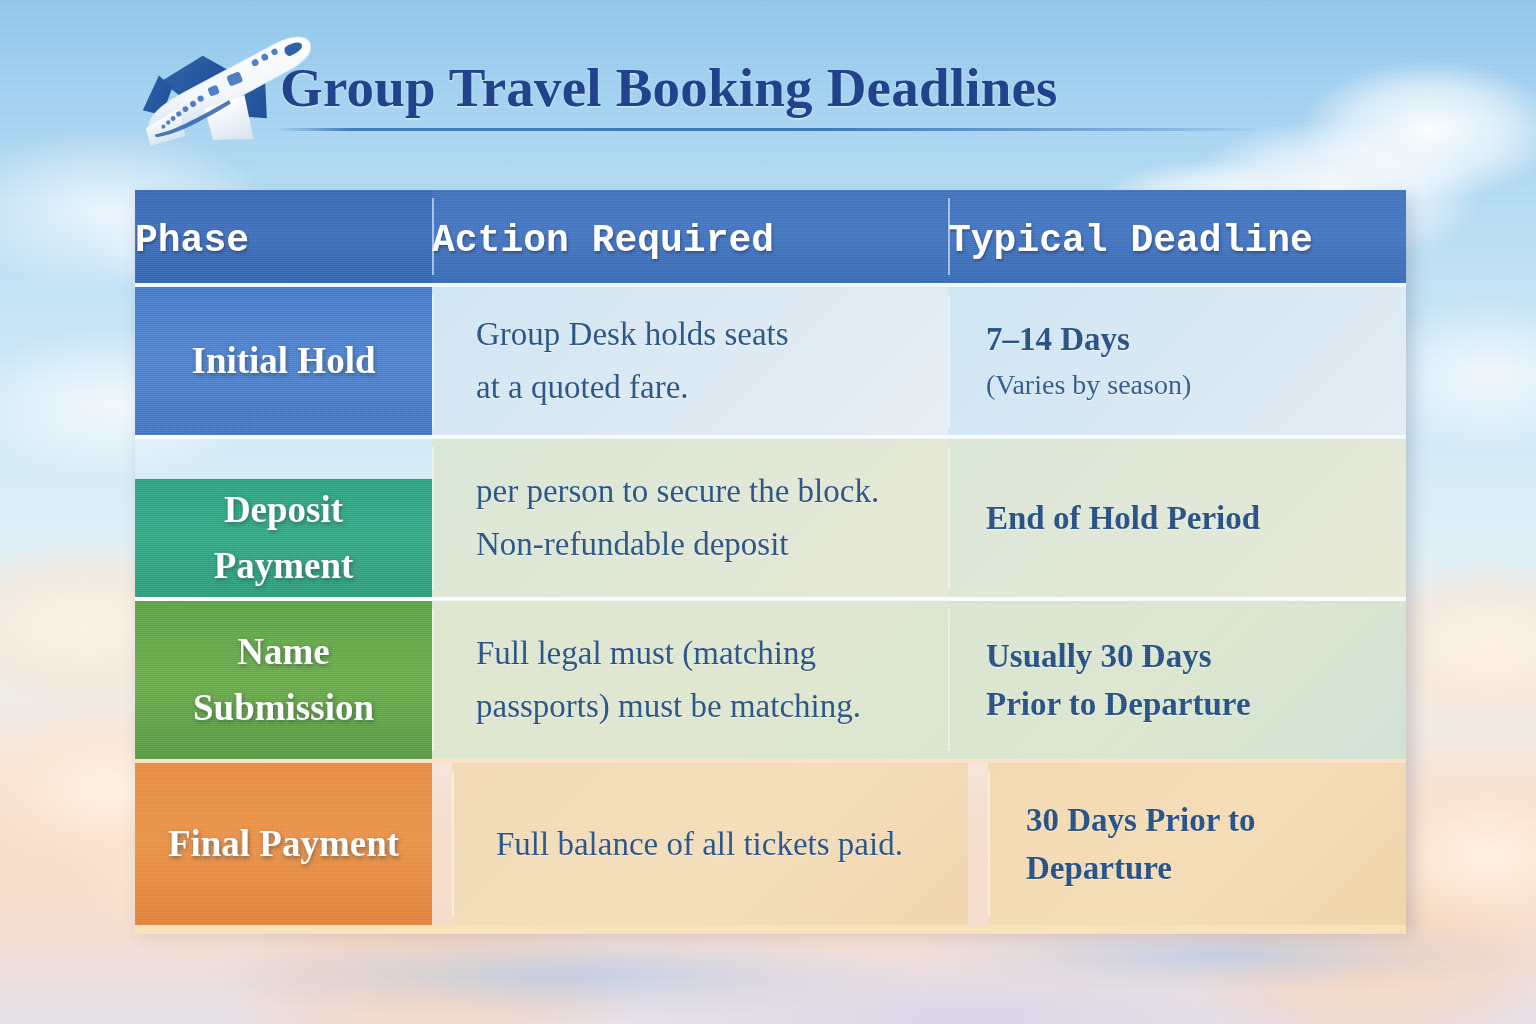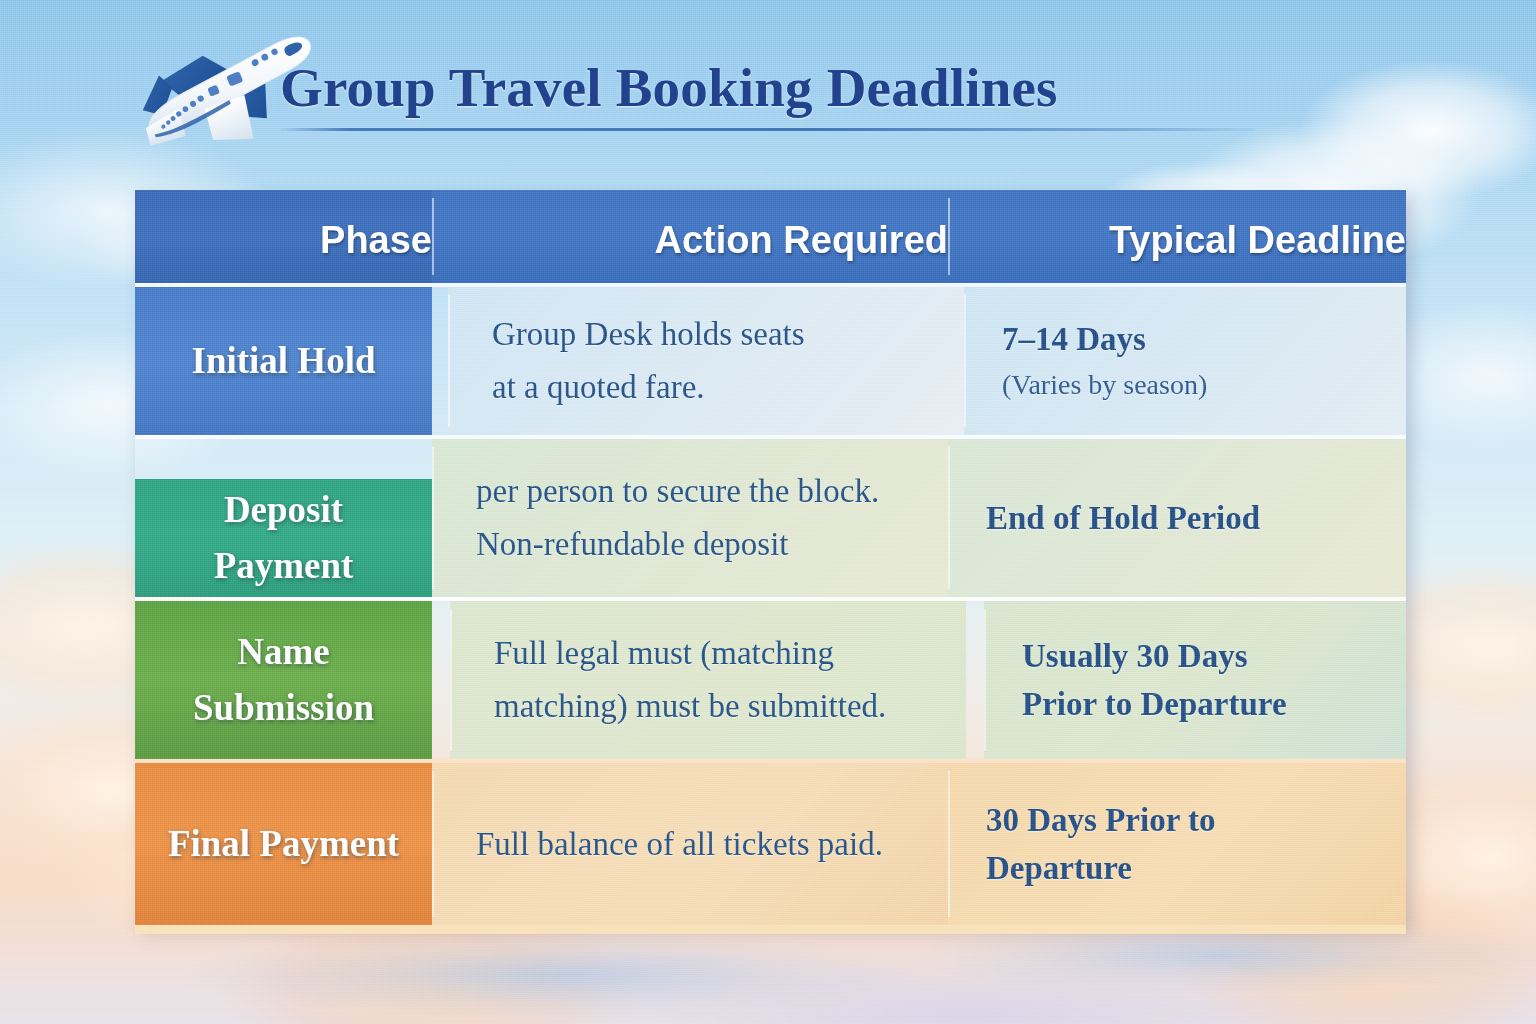--- a/index.html
+++ b/index.html
@@ -136,27 +136,27 @@
   #head-row { height: 93px; }
   #head-row .cell-phase,
   #head-row .cell-action,
   #head-row .cell-dead {
     background: linear-gradient(to bottom, #3c6fbd 0%, #3f74c3 45%, #3369b8 100%);
     display: flex;
     align-items: center;
   }
   #head-row .cell-phase { background: linear-gradient(to bottom, #3667b5 0%, #3a6dbb 50%, #2f62ad 100%); }
   #head-row .hd {
-    font-family: Liberation Sans, sans-serif;
+    font-family: Liberation Mono, monospace;
     font-weight: bold;
     font-size: 38px;
     color: #ffffff;
     text-shadow: 1px 2px 3px rgba(20,40,80,0.55);
     width: 100%;
-    text-align: right;
+    text-align: left;
     margin-top: 8px;
   }
 
   
   .body-row { min-height: 145px; }
   .phase-label {
     font-family: "Liberation Serif", serif;
     font-weight: bold;
     font-size: 37px;
     line-height: 56px;
@@ -199,21 +199,21 @@
     font-family: "Liberation Serif", serif;
     font-size: 28px;
     line-height: 44px;
     color: #28568c;
     padding: 0 22px 0 38px;
     text-shadow: 0 1px 1px rgba(255,255,255,0.5);
   }
 
   
   .r-blue   .cell-phase  { background: linear-gradient(to bottom, #4178c8 0%, #4a81cf 50%, #3d72c0 100%); }
-  .r-blue   .cell-action { background: linear-gradient(135deg, #cfe6f5 0%, #dceaf4 55%, #e7eef4 100%); margin-left: 16px; }
+  .r-blue   .cell-action { background: linear-gradient(135deg, #cfe6f5 0%, #dceaf4 55%, #e7eef4 100%); }
   .r-blue   .cell-dead   { background: linear-gradient(135deg, #cde5f4 0%, #d8e9f4 55%, #e3edf4 100%); }
 
   .r-teal   .cell-phase  { background: linear-gradient(to bottom, #27a17e 0%, #2da884 48%, #269b79 100%); margin-top: 40px; }
   .r-teal   .cell-action { background: linear-gradient(135deg, #d7e7d4 0%, #e0e8d3 55%, #e6e9d2 100%); }
   .r-teal   .cell-dead   { background: linear-gradient(135deg, #d8e7d6 0%, #e1e8d4 55%, #e7e9d3 100%); }
 
   .r-green  .cell-phase  { background: linear-gradient(to bottom, #57a03e 0%, #67ab46 48%, #55993c 100%); }
   .r-green  .cell-action { background: linear-gradient(135deg, #dde6cf 0%, #dfe7cd 55%, #d9e6cd 100%); }
   .r-green  .cell-dead   { background: linear-gradient(135deg, #d8e5cf 0%, #dbe6cd 50%, #cfe2d4 100%); }
 
@@ -378,46 +378,46 @@
           </div>
         </div>
       </div>
       <div class="cell-dead">
         <div class="inner">
           <div class="dead-main">End of Hold Period</div>
         </div>
       </div>
     </div>
 
-    <div class="trow body-row r-green" style="min-height:158px;gap:18px;">
+    <div class="trow body-row r-green" style="min-height:158px;">
       <div class="cell-phase">
         <div class="inner">
           <div class="phase-label">
             <div>Name</div>
             <div>Submission</div>
           </div>
         </div>
       </div>
       <div class="cell-action">
         <div class="inner">
           <div class="action-text">
             <div>Full legal must (matching</div>
-            <div>matching) must be submitted.</div>
+            <div>passports) must be matching.</div>
           </div>
         </div>
       </div>
       <div class="cell-dead">
         <div class="inner">
           <div class="dead-main">Usually 30 Days</div>
           <div class="dead-main">Prior to Departure</div>
         </div>
       </div>
     </div>
 
-    <div class="trow body-row r-orange" style="min-height:162px;">
+    <div class="trow body-row r-orange" style="min-height:162px;gap:20px;">
       <div class="cell-phase">
         <div class="inner">
           <div class="phase-label">Final Payment</div>
         </div>
       </div>
       <div class="cell-action">
         <div class="inner">
           <div class="action-text">
             <div>Full balance of all tickets paid.</div>
           </div>

